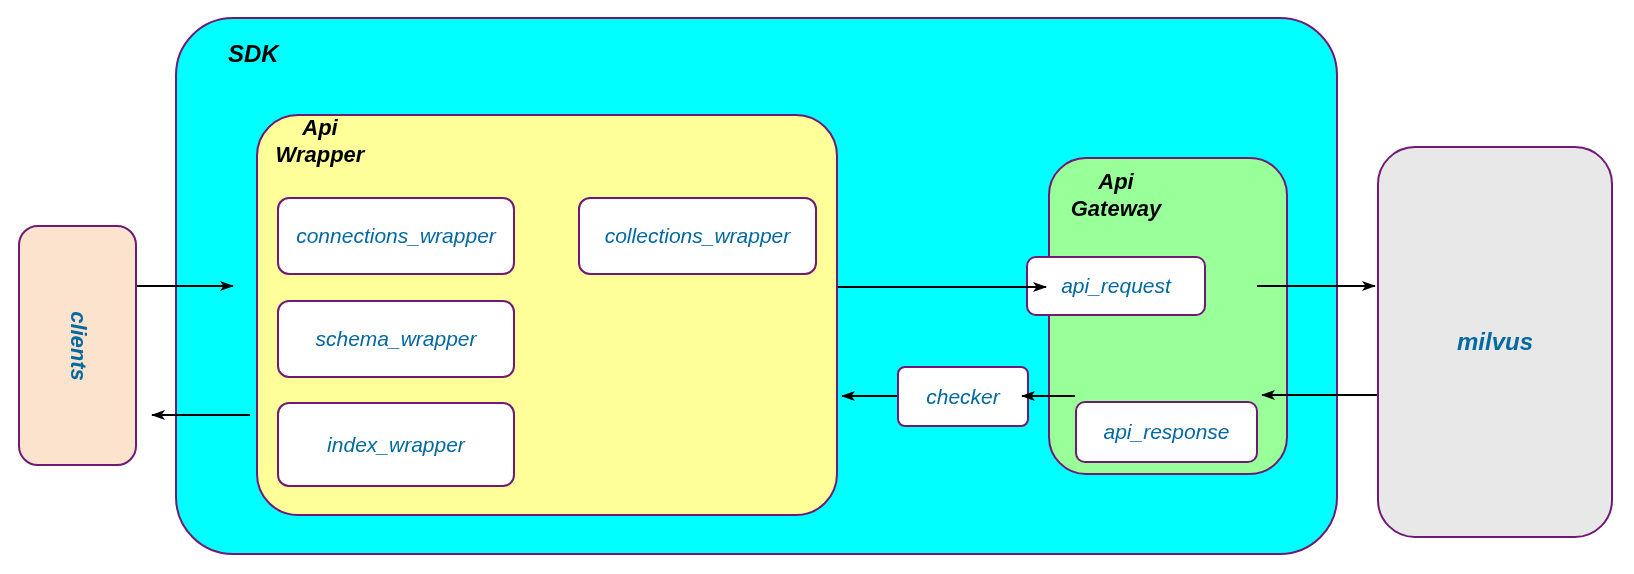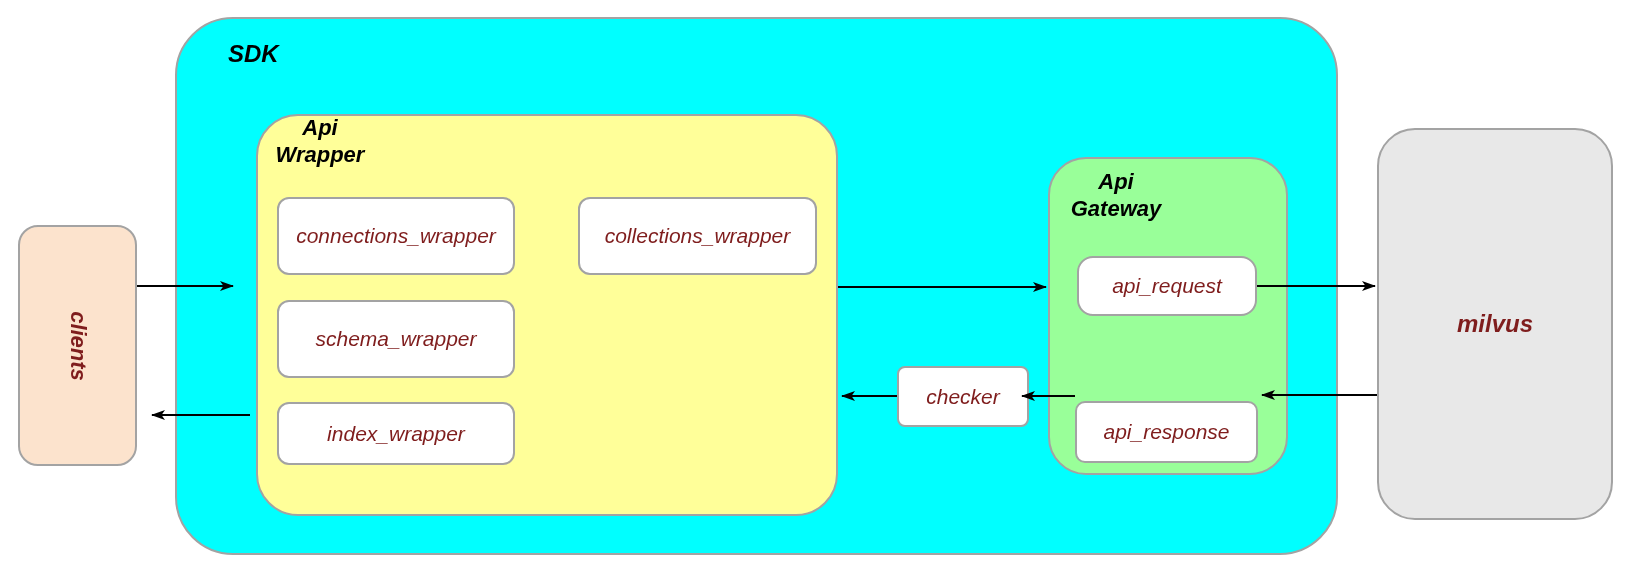--- a/index.html
+++ b/index.html
@@ -12,55 +12,55 @@
     position: relative;
     width: 1634px;
     height: 574px;
     background: #ffffff;
     overflow: hidden;
     font-style: italic;
   }
   .node {
     position: absolute;
     box-sizing: border-box;
-    border: 2px solid #a3a3a3;
+    border: 2px solid #701a75;
     display: flex;
     align-items: center;
     justify-content: center;
-    color: #7f1d1d;
+    color: #0369a1;
   }
   .container-label {
     position: absolute;
     color: #000000;
     font-weight: bold;
     white-space: pre-line;
     text-align: center;
     line-height: 27px;
   }
   .sdk-box        { left: 175px; top: 17px;  width: 1163px; height: 538px; border-radius: 58px; }
   .sdk-label      { left: 228px; top: 40px;  font-size: 24px; text-align: left; }
   .wrapper-box    { left: 256px; top: 114px; width: 582px;  height: 402px; border-radius: 42px; }
   .wrapper-label  { left: 262px; top: 114px; width: 116px;  font-size: 22px; }
   .gateway-box    { left: 1048px; top: 157px; width: 240px; height: 318px; border-radius: 38px; }
   .gateway-label  { left: 1058px; top: 168px; width: 116px; font-size: 22px; }
   .clients-box    { left: 18px;  top: 225px; width: 119px;  height: 241px; border-radius: 20px; }
   .clients-label  { transform: rotate(90deg); font-weight: bold; font-size: 22px; white-space: nowrap; }
-  .milvus-box     { left: 1377px; top: 128px; width: 236px; height: 392px; border-radius: 38px; font-weight: bold; font-size: 24px; }
+  .milvus-box     { left: 1377px; top: 146px; width: 236px; height: 392px; border-radius: 38px; font-weight: bold; font-size: 24px; }
   .leaf {
     background: #ffffff;
     border-radius: 12px;
     font-size: 21px;
   }
   .w-c1 { left: 277px; width: 238px; }
   .w-c2 { left: 578px; width: 239px; }
   .w-r1 { top: 197px; height: 78px; }
   .w-r2 { top: 300px; height: 78px; }
-  .w-r3 { top: 402px; height: 63px; }
+  .w-r3 { top: 402px; height: 85px; }
   .checker-box     { left: 897px;  top: 366px; width: 132px; height: 61px; border-radius: 8px; }
-  .apirequest-box  { left: 1077px; top: 256px; width: 180px; height: 60px; border-radius: 16px; }
+  .apirequest-box  { left: 1026px; top: 256px; width: 180px; height: 60px; border-radius: 10px; }
   .apiresponse-box { left: 1075px; top: 365px; width: 183px; height: 62px; border-radius: 10px; margin-top: 36px; }
   .edges {
     position: absolute;
     left: 0; top: 0;
     width: 1634px;
     height: 574px;
     pointer-events: none;
   }
 </style>
 </head>

